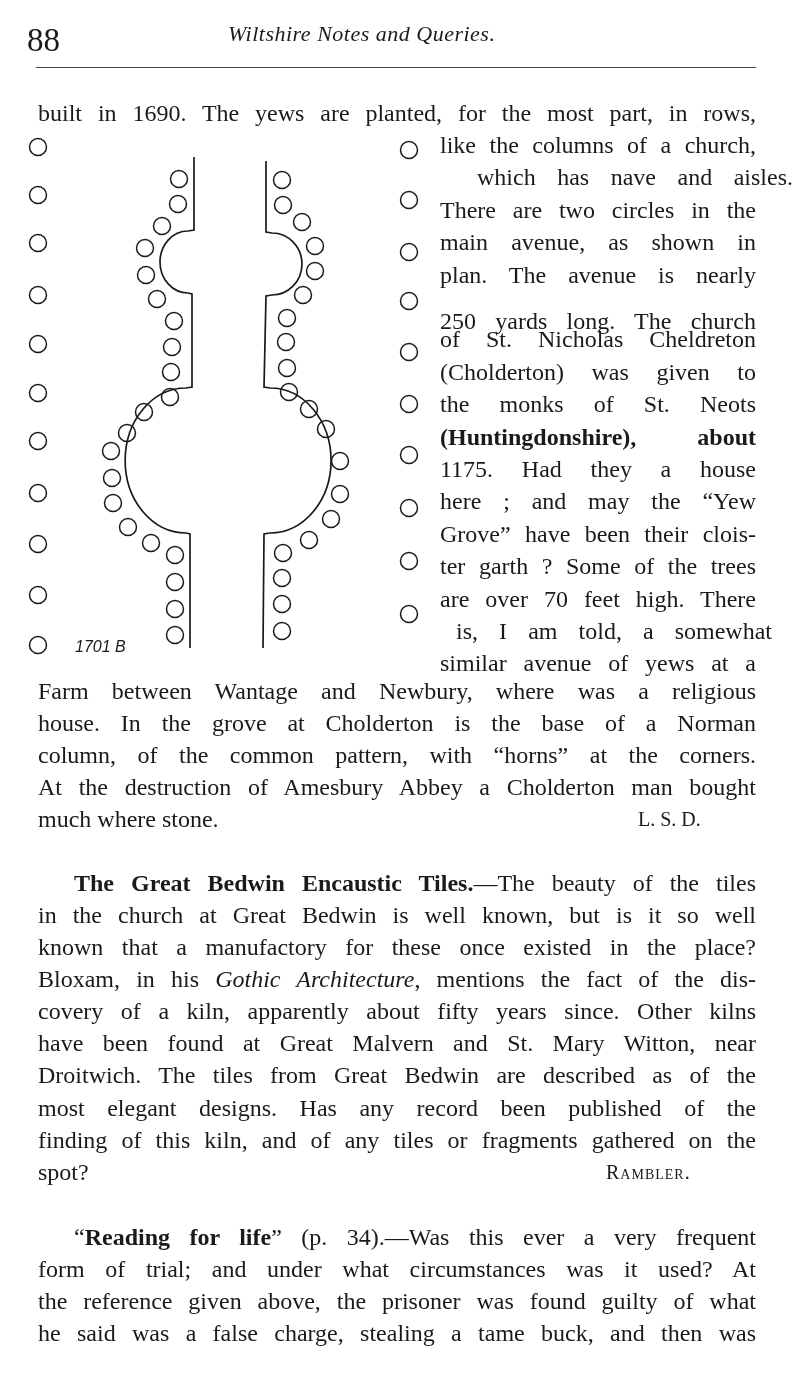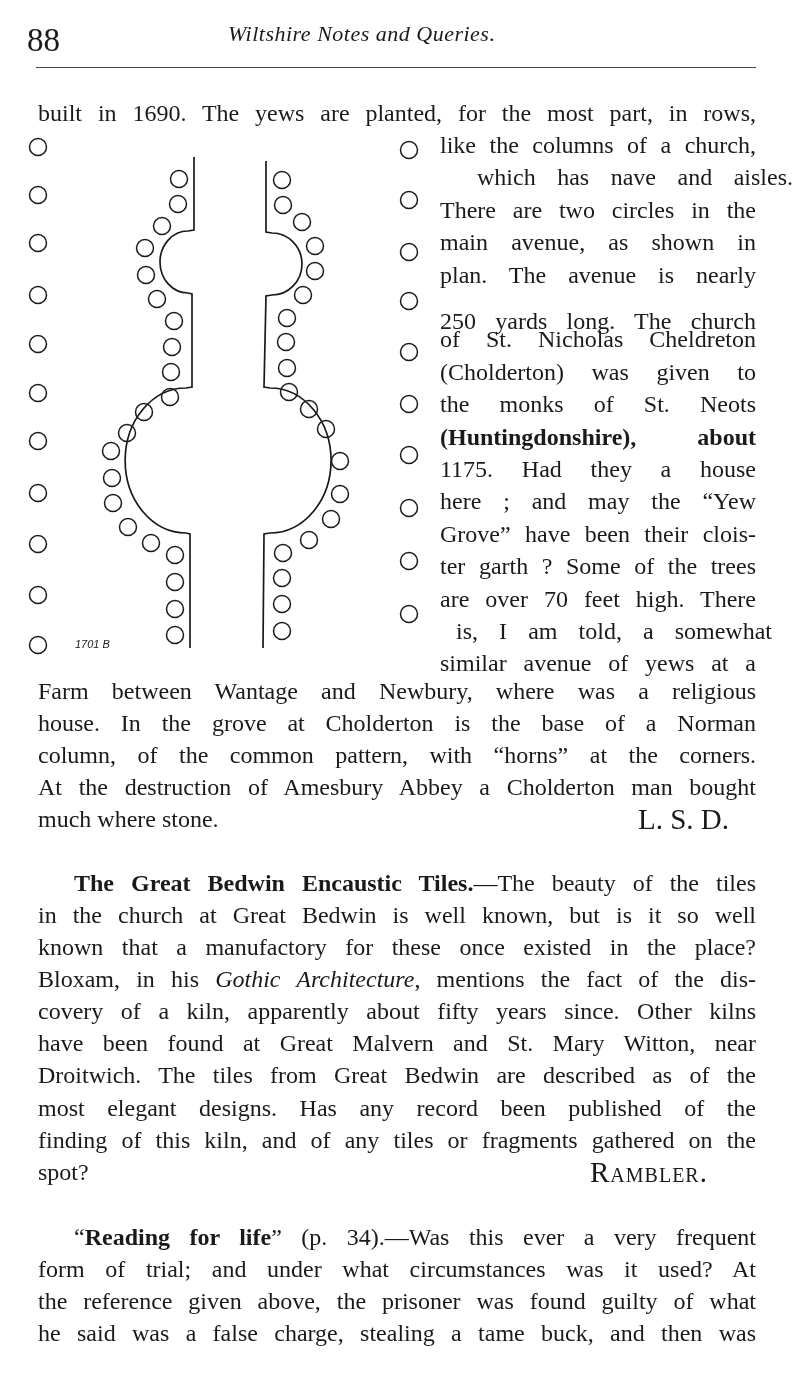--- a/index.html
+++ b/index.html
@@ -8,24 +8,24 @@
   .abs { position: absolute; white-space: nowrap; }
   .page-number { left: 27px; top: 22px; font-size: 33px; }
   .running-title { left: 228px; top: 21px; font-size: 22px; font-style: italic; letter-spacing: 0.5px; }
   .header-rule { position: absolute; left: 36px; top: 67px; width: 720px; height: 1px; background: #444; }
   .line { position: absolute; font-size: 24px; line-height: 32px; white-space: nowrap; }
   .just { text-align: justify; text-align-last: justify; }
   .full { left: 38px; width: 718px; }
   .narrow { left: 440px; width: 316px; }
   .indent { left: 74px; width: 682px; }
   .bold-sans { font-family: "Liberation Serif", serif; font-weight: bold; }
-  .sig { position: absolute; font-size: 29px; line-height: 32px; }
+  .sig { position: absolute; font-size: 20px; line-height: 32px; }
   .smallcaps { font-variant: small-caps; letter-spacing: 1px; }
   svg#plan { position: absolute; left: 0; top: 120px; }
-  .plan-label { left: 75px; top: 638px; font-size: 11px; font-style: italic; font-family: "Liberation Sans", sans-serif; }
+  .plan-label { left: 75px; top: 638px; font-size: 16px; font-style: italic; font-family: "Liberation Sans", sans-serif; }
 </style>
 </head>
 <body>
 
 <div class="abs page-number">88</div>
 <div class="abs running-title">Wiltshire Notes and Queries.</div>
 <div class="header-rule"></div>
 
 <div class="line just full" style="top:97px;">built in 1690.  The yews are planted, for the most part, in rows,</div>
 
@@ -135,20 +135,20 @@
 <div class="line just full" style="top:931px;">known that a manufactory for these once existed in the place?</div>
 <div class="line just full" style="top:963px;"><span>Bloxam, in his </span><i>Gothic Architecture</i><span>, mentions the fact of the dis-</span></div>
 <div id="art2rest">
     <div class="line just full" style="top: 995px;">covery of a kiln, apparently about fifty years since.  Other kilns</div>
     <div class="line just full" style="top: 1027.2px;">have been found at Great Malvern and St. Mary Witton, near</div>
     <div class="line just full" style="top: 1059.4px;">Droitwich.  The tiles from Great Bedwin are described as of the</div>
     <div class="line just full" style="top: 1091.6px;">most elegant designs.  Has any record been published of the</div>
     <div class="line just full" style="top: 1123.8px;">finding of this kiln, and of any tiles or fragments gathered on the</div>
     <div class="line full" style="top: 1156px;">spot?</div>
   </div>
-<div class="sig smallcaps" style="left:590px; top:1156px;">Rambler.</div>
+<div class="sig smallcaps" style="left:606px; top:1156px;">Rambler.</div>
 
 <div class="line just indent" style="top:1221px;"><span>“</span><span class="bold-sans">Reading for life</span><span>” (p. 34).—Was this ever a very frequent</span></div>
 <div id="art3rest">
     <div class="line just full" style="top: 1253px;">form of trial; and under what circumstances was it used?  At</div>
     <div class="line just full" style="top: 1285px;">the reference given above, the prisoner was found guilty of what</div>
     <div class="line just full" style="top: 1317px;">he said was a false charge, stealing a tame buck, and then was</div>
   </div>
 
 </body></html>

